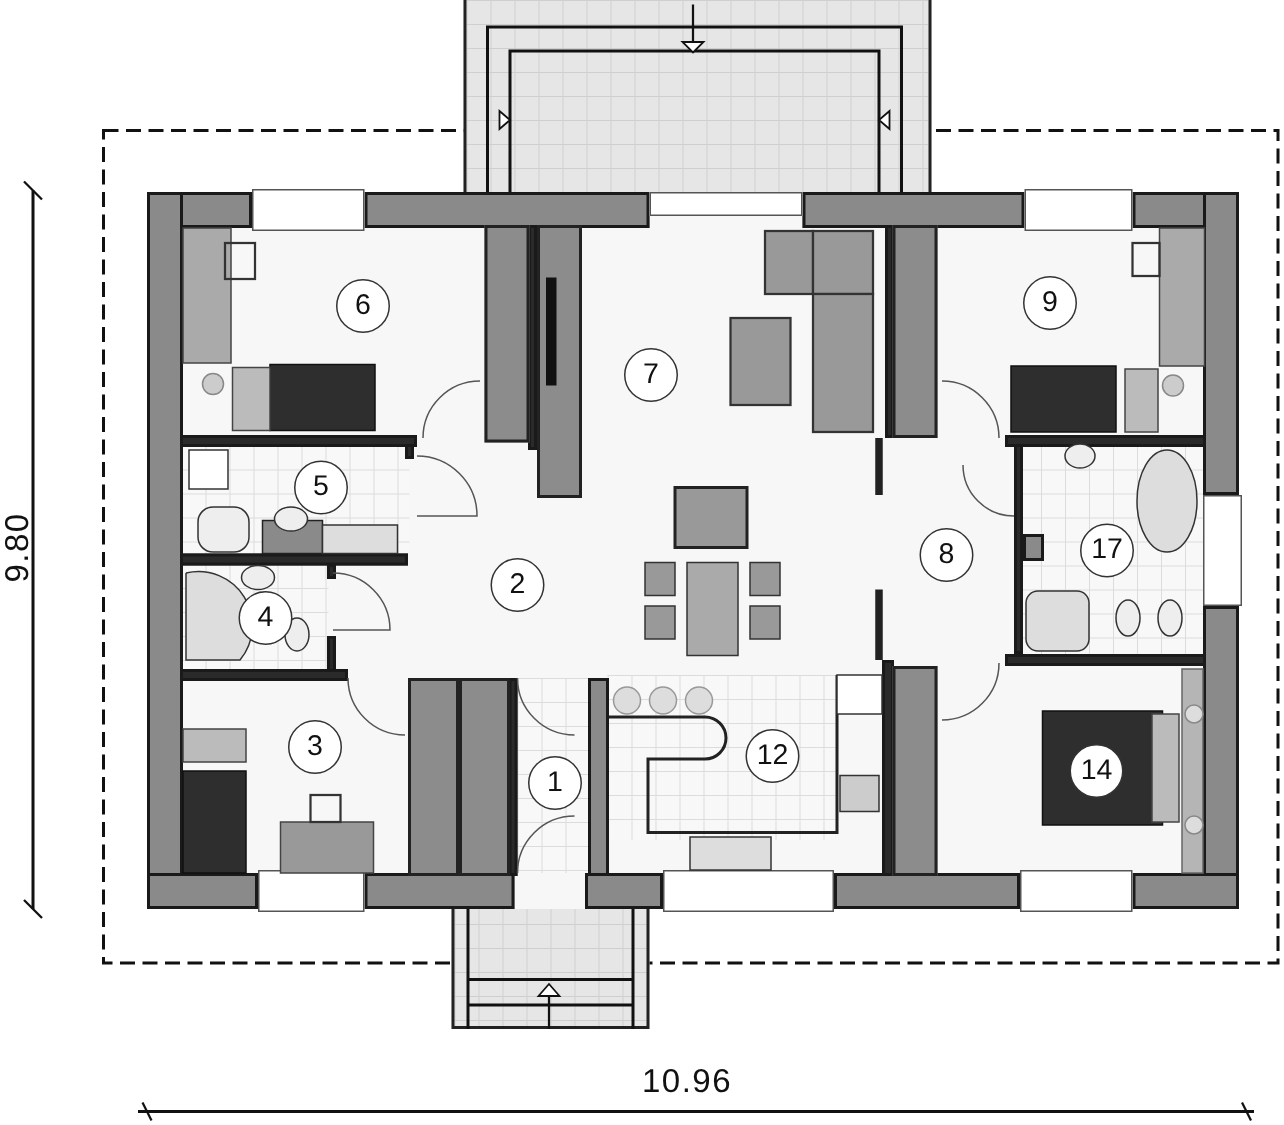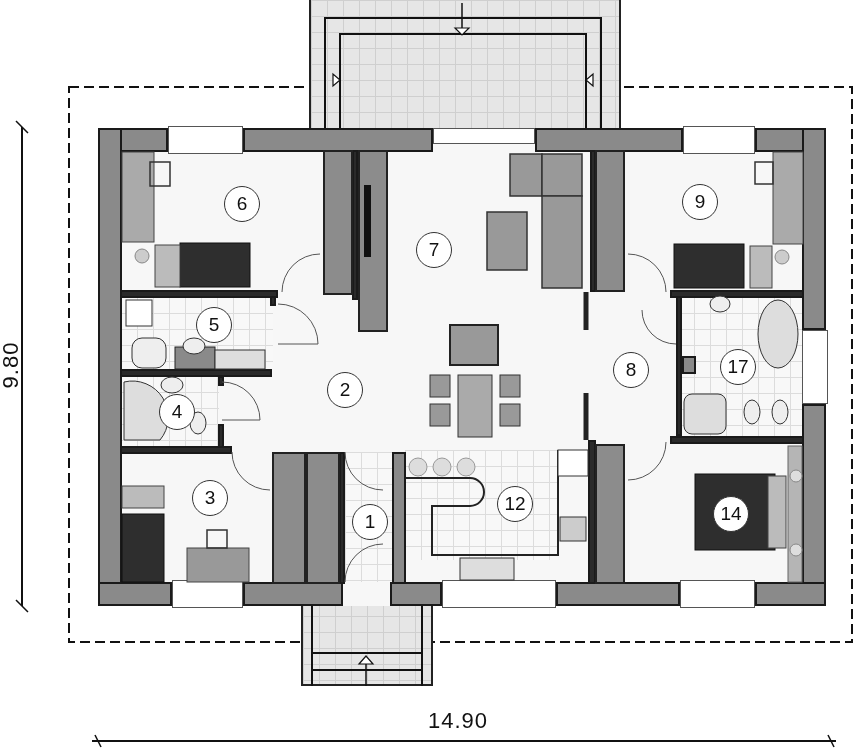--- a/index.html
+++ b/index.html
@@ -24,21 +24,21 @@
     <line x1="16" y1="121" x2="28" y2="133" stroke="#111" stroke-width="1.5"></line>
     <line x1="16" y1="600" x2="28" y2="612" stroke="#111" stroke-width="1.5"></line>
     <line x1="92" y1="741" x2="836" y2="741" stroke="#111" stroke-width="2"></line>
     <line x1="95" y1="735" x2="101" y2="747" stroke="#111" stroke-width="1.5"></line>
     <line x1="828" y1="735" x2="834" y2="747" stroke="#111" stroke-width="1.5"></line>
 
     <rect x="69" y="87" width="783" height="555" fill="none" stroke="#111" stroke-width="2" stroke-dasharray="10,5"></rect>
   </svg>
   <div class="dim-text" style="left:-12px; top:352px; transform:rotate(-90deg);">9.80</div>
 </div>
-<div class="dim-text" style="left:428px; top:708px;">14.90</div>
+<div class="dim-text" style="left:428px; top:708px;">10.96</div>
 
 <div class="abs terr" style="left:309px; top:0px; width:308px; height:130px; border-left:2px solid #222; border-right:2px solid #222;"></div>
 <svg width="856" height="750">
   <polyline points="325,128 325,18 601,18 601,128" fill="none" stroke="#111" stroke-width="2"></polyline>
   <polyline points="340,128 340,34 586,34 586,128" fill="none" stroke="#111" stroke-width="2"></polyline>
   <line x1="462" y1="3" x2="462" y2="28" stroke="#111" stroke-width="1.5"></line>
   <polygon points="455,28 469,28 462,35" fill="#fff" stroke="#111" stroke-width="1.2"></polygon>
   <polygon points="333,74 333,86 340,80" fill="#fff" stroke="#111" stroke-width="1.2"></polygon>
   <polygon points="593,74 593,86 586,80" fill="#fff" stroke="#111" stroke-width="1.2"></polygon>
 </svg>

